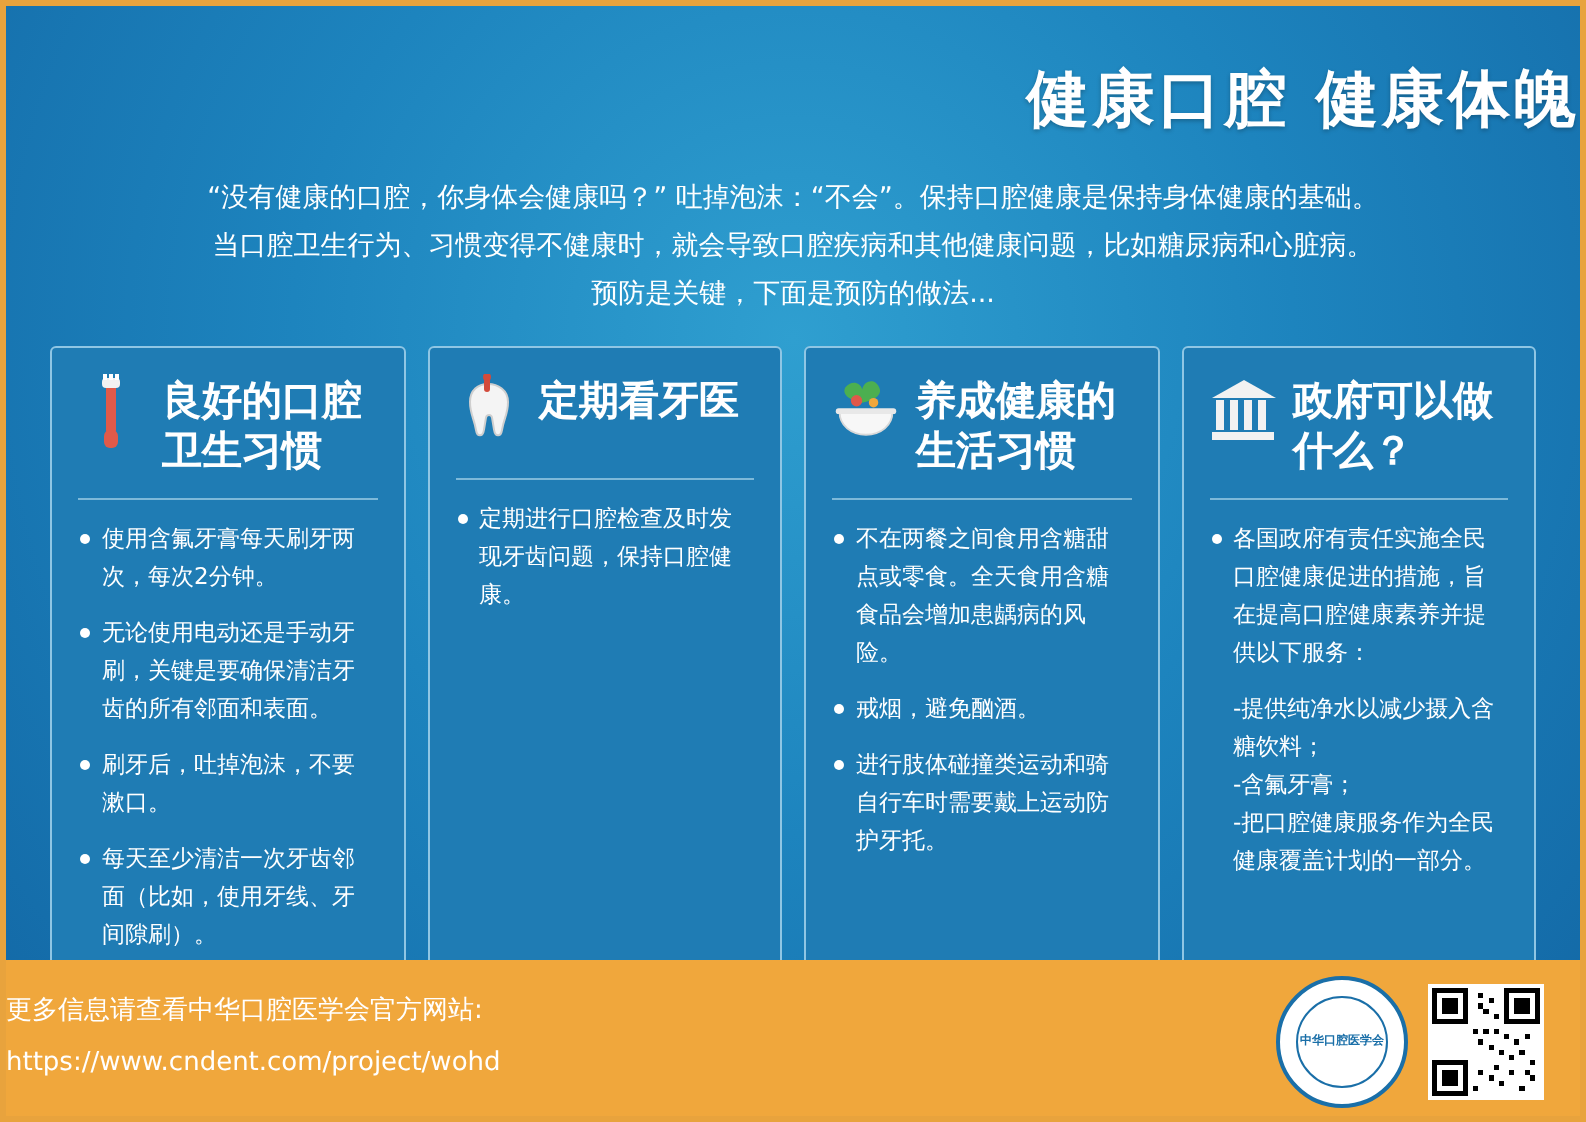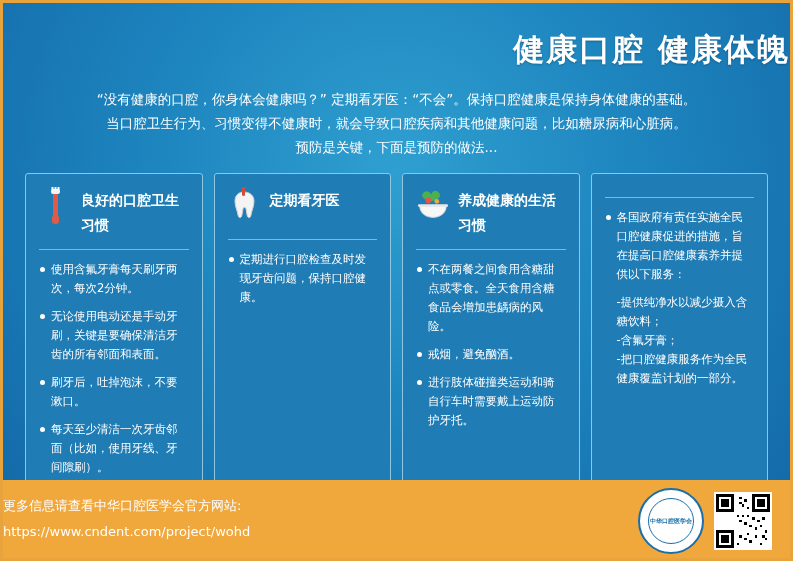--- a/index.html
+++ b/index.html
@@ -67,21 +67,21 @@
   .card-icon {
     flex: 0 0 auto;
     width: 34px;
     height: 42px;
     display: flex;
     align-items: center;
     justify-content: center;
   }
   .card-title {
     color: #ffffff;
-    font-size: 14px;
+    font-size: 20px;
     font-weight: bold;
     line-height: 25px;
     padding-top: 2px;
   }
   .card-rule {
     height: 1px;
     background: #7db9d9;
     margin: 11px 0 10px 0;
   }
   ul.bullets {
@@ -171,21 +171,21 @@
   }
 </style>
 </head>
 <body>
 
 <div id="poster">
 
   <div class="title">健康口腔 健康体魄</div>
 
   <div class="subtitle">
-    <div>“没有健康的口腔，你身体会健康吗？” 定期看牙医：“不会”。保持口腔健康是保持身体健康的基础。</div>
+    <div>“没有健康的口腔，你身体会健康吗？” 吐掉泡沫：“不会”。保持口腔健康是保持身体健康的基础。</div>
     <div>当口腔卫生行为、习惯变得不健康时，就会导致口腔疾病和其他健康问题，比如糖尿病和心脏病。</div>
     <div>预防是关键，下面是预防的做法...</div>
   </div>
 
   <div class="cards">
 
     <div class="card">
       <div class="card-head">
         <div class="card-icon">
           <svg width="30" height="40" viewBox="0 0 30 40">
@@ -241,20 +241,33 @@
       </div>
       <div class="card-rule"></div>
       <ul class="bullets">
         <li>不在两餐之间食用含糖甜点或零食。全天食用含糖食品会增加患龋病的风险。</li>
         <li>戒烟，避免酗酒。</li>
         <li>进行肢体碰撞类运动和骑自行车时需要戴上运动防护牙托。</li>
       </ul>
     </div>
 
     <div class="card">
+      <div class="card-head">
+        <div class="card-icon">
+          <svg width="34" height="40" viewBox="0 0 34 40">
+            <polygon points="17,3 33,12 1,12" fill="#f2f2f2"></polygon>
+            <rect x="3" y="13" width="4" height="15" fill="#f2f2f2"></rect>
+            <rect x="10" y="13" width="4" height="15" fill="#f2f2f2"></rect>
+            <rect x="17" y="13" width="4" height="15" fill="#f2f2f2"></rect>
+            <rect x="24" y="13" width="4" height="15" fill="#f2f2f2"></rect>
+            <rect x="1" y="29" width="31" height="4" fill="#f2f2f2"></rect>
+          </svg>
+        </div>
+        <div class="card-title">政府可以做什么？</div>
+      </div>
       <div class="card-rule"></div>
       <ul class="bullets">
         <li>各国政府有责任实施全民口腔健康促进的措施，旨在提高口腔健康素养并提供以下服务：</li>
       </ul>
       <div class="plain-lines">-提供纯净水以减少摄入含糖饮料；</div>
       <div class="plain-lines">-含氟牙膏；</div>
       <div class="plain-lines">-把口腔健康服务作为全民健康覆盖计划的一部分。</div>
     </div>
 
   </div>

